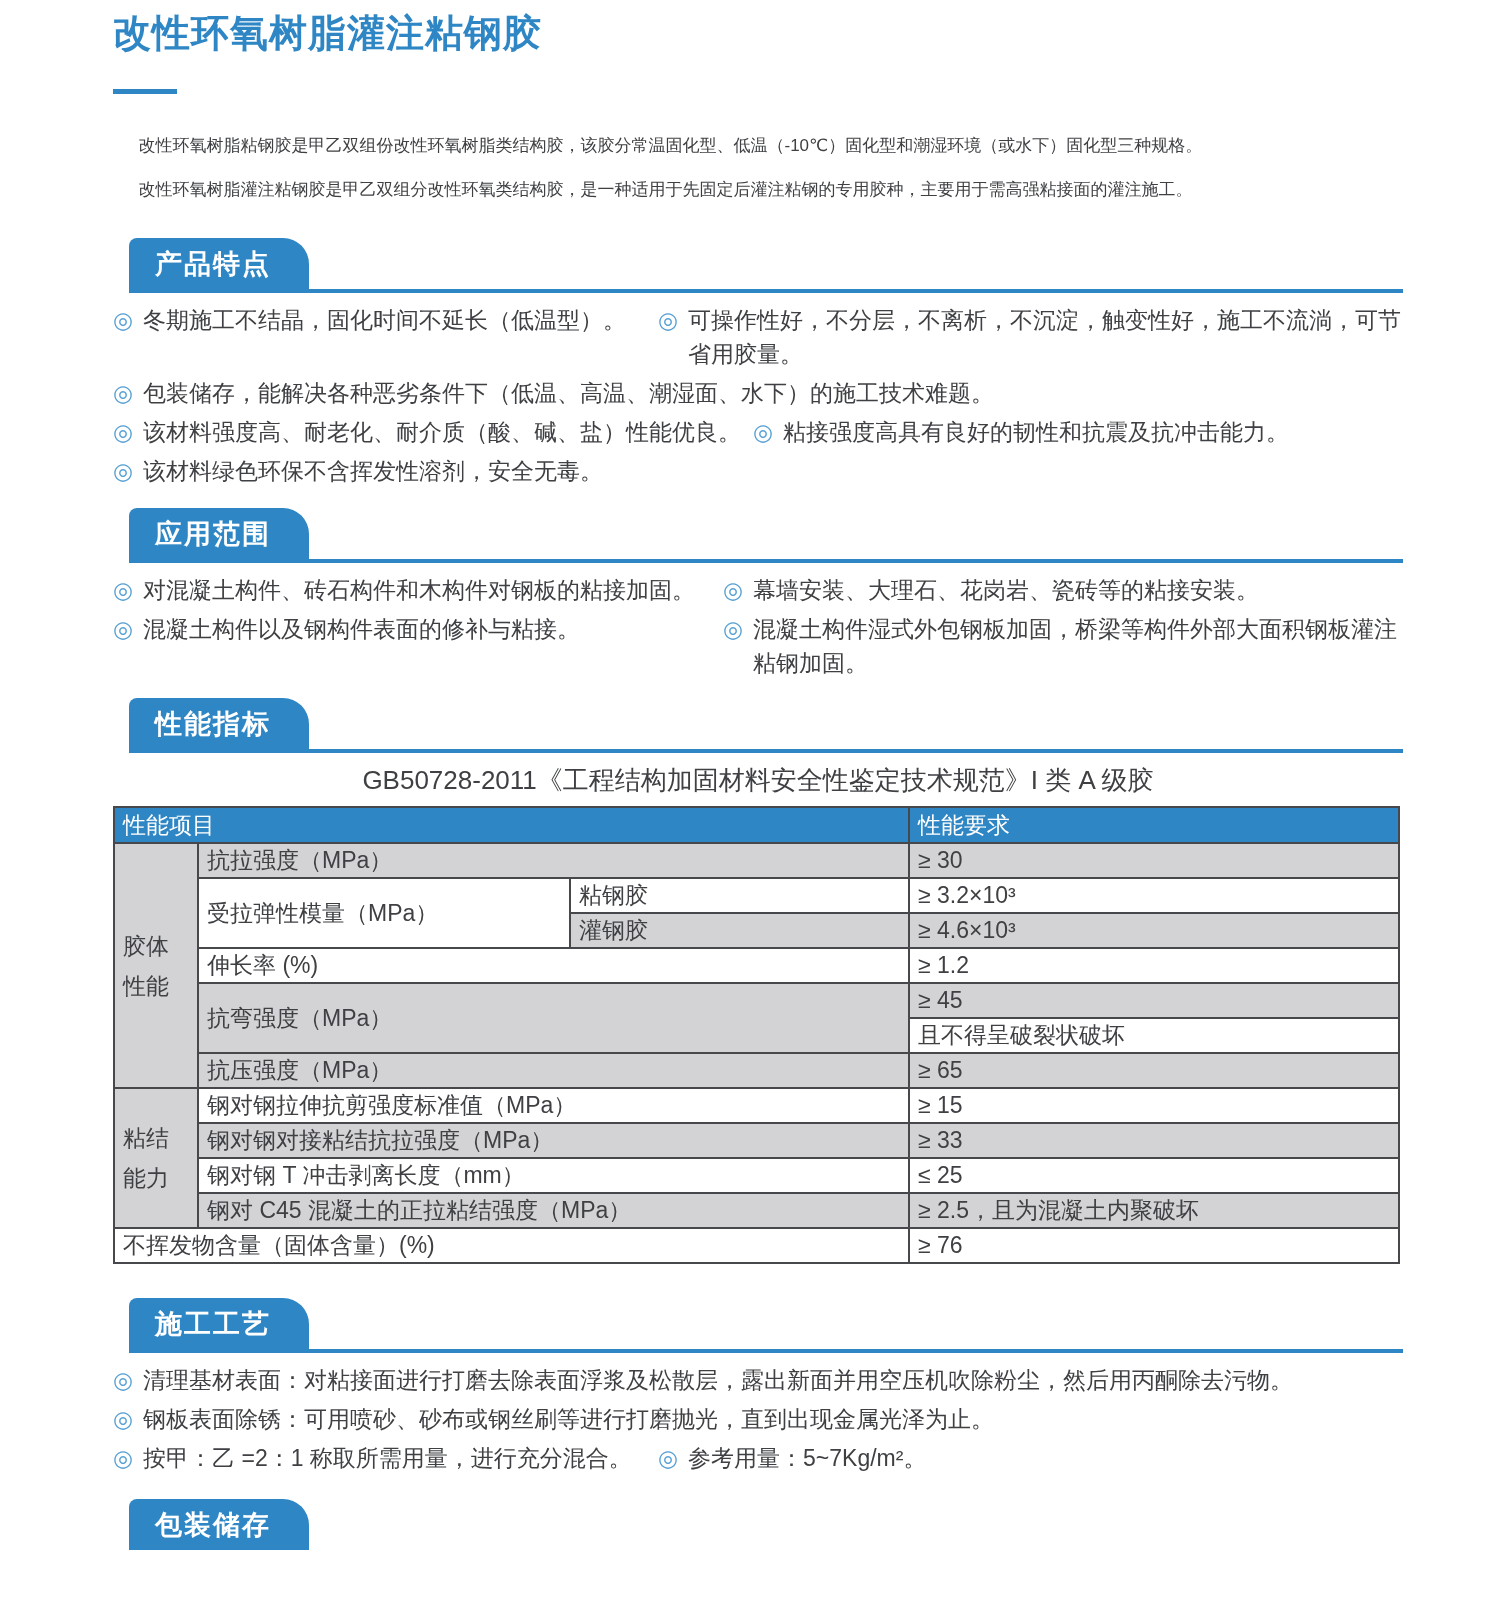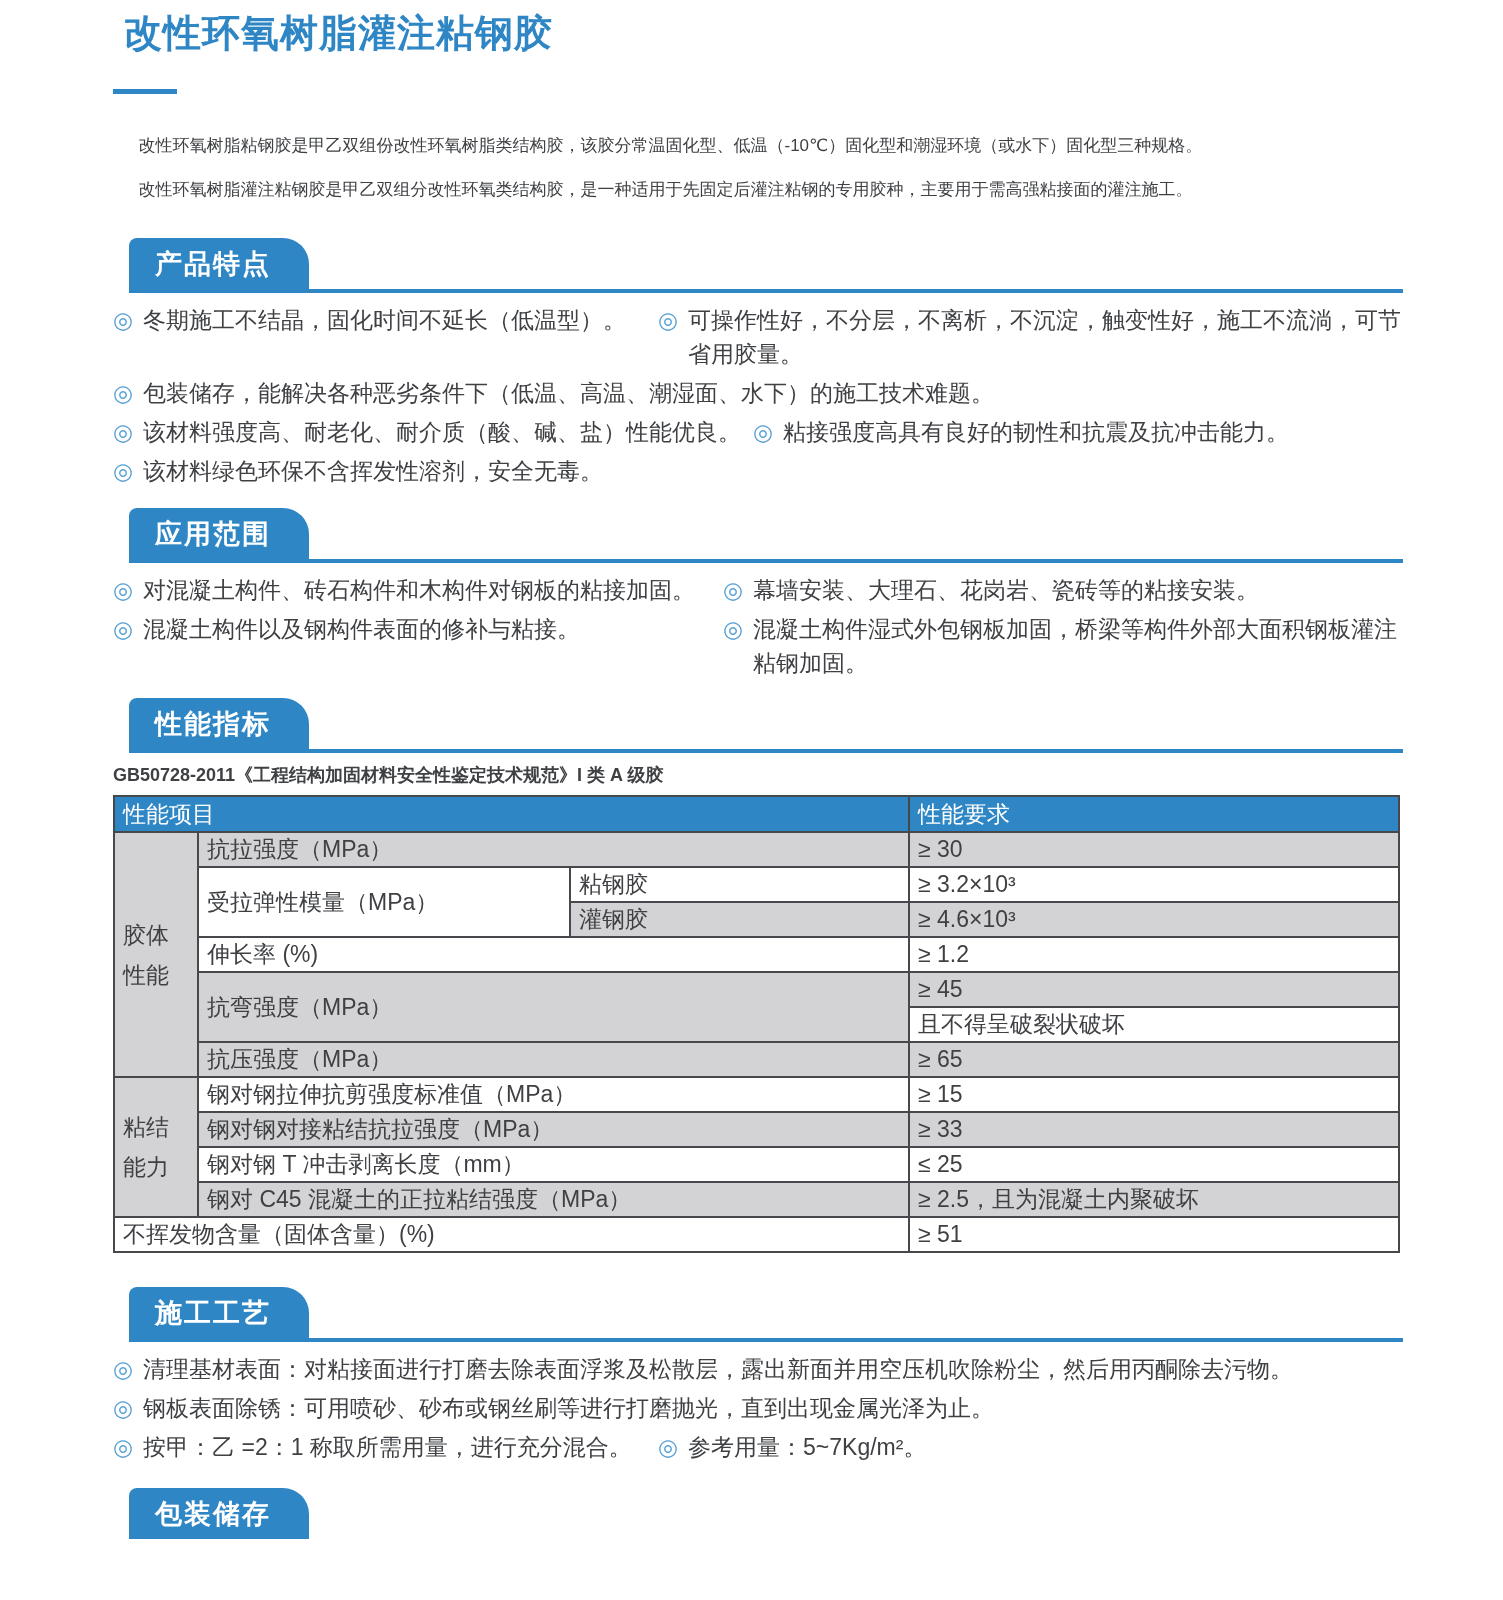--- a/index.html
+++ b/index.html
@@ -8,21 +8,21 @@
     width:1503px;height:1600px;
     overflow:hidden;
     background:#ffffff;
     font-family:"Liberation Sans","DejaVu Sans",sans-serif;
     color:var(--text,#3E4043);
     box-sizing:border-box;
     padding:0 100px 0 113px;
   }
   
   .doc-title{
-    margin:8px 0 0 11px;
+    margin:8px 0 0 0;
     font-size:38px;
     font-weight:bold;
     color:var(--accent,#2E86C5);
     letter-spacing:1px;
   }
   .title-rule{
     width:64px;height:5px;
     background:var(--accent,#2E86C5);
     margin-top:30px;
   }
@@ -73,23 +73,23 @@
     margin-right:10px;
     flex:none;
     font-size:23px;
   }
   .w545{width:545px;flex:none;}
   .w610{width:610px;flex:none;}
   .w640{width:640px;flex:none;}
   
   .tbl-caption{
     margin-top:10px;
-    font-size:18px;
-    color:var(--text,#3E4043);
-    font-weight:bold;
+    text-align:center;
+    font-size:26px;
+    color:var(--text,#3E4043);
   }
   table.perf{
     margin-top:8px;
     border-collapse:collapse;
     width:1285px;
     table-layout:fixed;
   }
   table.perf th, table.perf td{
     border:2px solid var(--table-border,#47484B);
     text-align:left;
@@ -254,21 +254,21 @@
       <tr>
         <td colspan="2">钢对钢 T 冲击剥离长度（mm）</td>
         <td>≤ 25</td>
       </tr>
       <tr>
         <td class="gray" colspan="2">钢对 C45 混凝土的正拉粘结强度（MPa）</td>
         <td class="gray">≥ 2.5，且为混凝土内聚破坏</td>
       </tr>
       <tr>
         <td colspan="3">不挥发物含量（固体含量）(%)</td>
-        <td>≥ 51</td>
+        <td>≥ 76</td>
       </tr>
     </tbody>
   </table>
 
   <div class="sec-head mt-process">
     <span class="sec-badge">施工工艺</span>
     <div class="sec-rule"></div>
   </div>
   <div class="bullets">
     <div class="brow">

